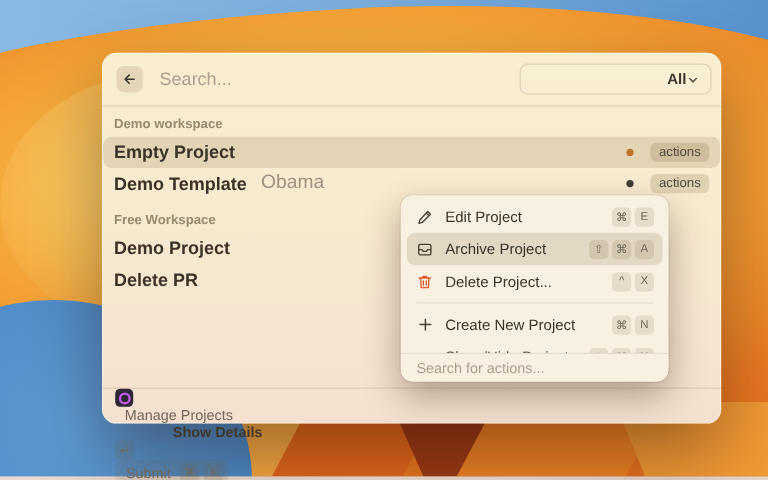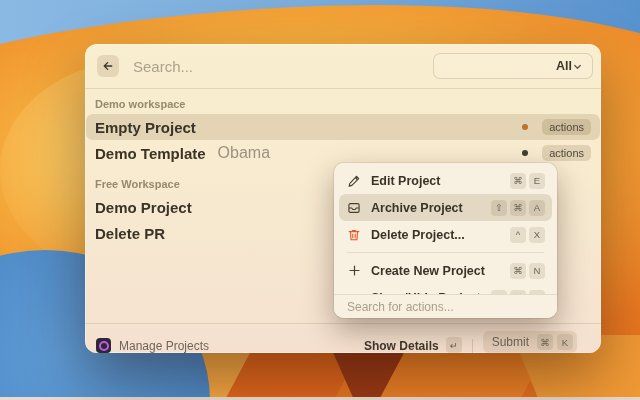--- a/index.html
+++ b/index.html
@@ -52,42 +52,42 @@
   .section-label.second{margin-top:12px;}
   .row{height:26px;display:flex;align-items:center;border-radius:7px;padding:0 9px;}
   .row.selected{background:rgba(116,92,50,.17);}
   .row .title{font-size:15px;font-weight:bold;color:#3a3428;}
   .row .subtitle{font-size:16px;color:#9c927d;color:#9c9280;margin-left:12px;}
   .row .spacer{flex:1;}
   .dot{width:6px;height:6px;border-radius:50%;flex:none;margin-right:14px;}
   .badge{font-size:11px;color:#4f4a40;background:rgba(116,92,50,.18);border-radius:5px;padding:2px 7px;}
   
   .win-footer{position:absolute;left:0;right:0;bottom:0;height:29px;border-top:1px solid rgba(90,70,40,.14);
-    display:flex;align-items:flex-end;padding:0 24px 0 11px;}
+    display:flex;align-items:flex-start;padding:0 4px 0 11px;flex-direction:column;}
   .app-icon{width:15px;height:15px;border-radius:4px;background:#2e2735;display:flex;align-items:center;justify-content:center;flex:none;}
   .app-icon .ring{width:6px;height:6px;border:2px solid #c25ae8;border-radius:50%;}
   .app-name{font-size:12px;color:#6e6759;margin-left:8px;}
   .foot-spacer{flex:1;}
-  .show-details{font-size:12px;font-weight:bold;color:#3e382c;margin-right:7px;}
+  .show-details{font-size:12px;font-weight:bold;color:#3e382c;margin-right:7px;margin-left:48px;}
   .key{min-width:16px;height:16px;border-radius:4px;background:rgba(116,92,50,.14);color:#6d6759;
     font-size:9.5px;display:inline-flex;align-items:center;justify-content:center;padding:0 3px;box-sizing:border-box;flex:none;}
   .foot-divider{width:1px;height:14px;background:rgba(90,70,40,.18);margin:0 10px;}
   .actions-group{display:flex;align-items:center;background:rgba(116,92,50,.12);border-radius:6px;padding:3px 4px 3px 9px;gap:4px;}
   .actions-label{font-size:12px;color:#6e6759;margin-right:4px;}
   
   .menu{
     position:absolute;left:334px;top:163px;width:223px;height:155px;border-radius:10px;overflow:hidden;
     background:rgba(248,241,226,.99);
     box-shadow:0 12px 30px rgba(40,18,4,.35), 0 0 0 1px rgba(90,70,40,.10);
   }
   .menu-rows{padding:4px 5px 0;}
   .menu-row{height:27px;display:flex;align-items:center;border-radius:7px;padding:0 7px;}
   .menu-row.selected{background:rgba(116,92,50,.17);}
   .mi{width:16px;display:flex;align-items:center;justify-content:center;color:#46402f;flex:none;margin-right:9px;}
-  .mlabel{flex:1;font-size:12.5px;font-weight:bold;color:#3a3428;white-space:nowrap;overflow:hidden;}
+  .mlabel{flex:1;font-size:12.5px;font-weight:normal;color:#3a3428;white-space:nowrap;overflow:hidden;}
   .keys{display:flex;gap:3px;}
   .menu-divider{height:1px;background:rgba(90,70,40,.12);margin:4px 8px;}
   .menu-search{position:absolute;left:0;right:0;bottom:0;height:23px;background:#f8f1e2;
     border-top:1px solid rgba(90,70,40,.12);display:flex;align-items:center;padding:0 11px;}
   .menu-search input{border:none;outline:none;background:transparent;width:100%;font-size:12px;color:#3d382e;
     font-family:"Liberation Sans", sans-serif;}
   .menu-search input::placeholder{color:#a99f8b;}
   svg{display:block;}
 </style>
 </head>

